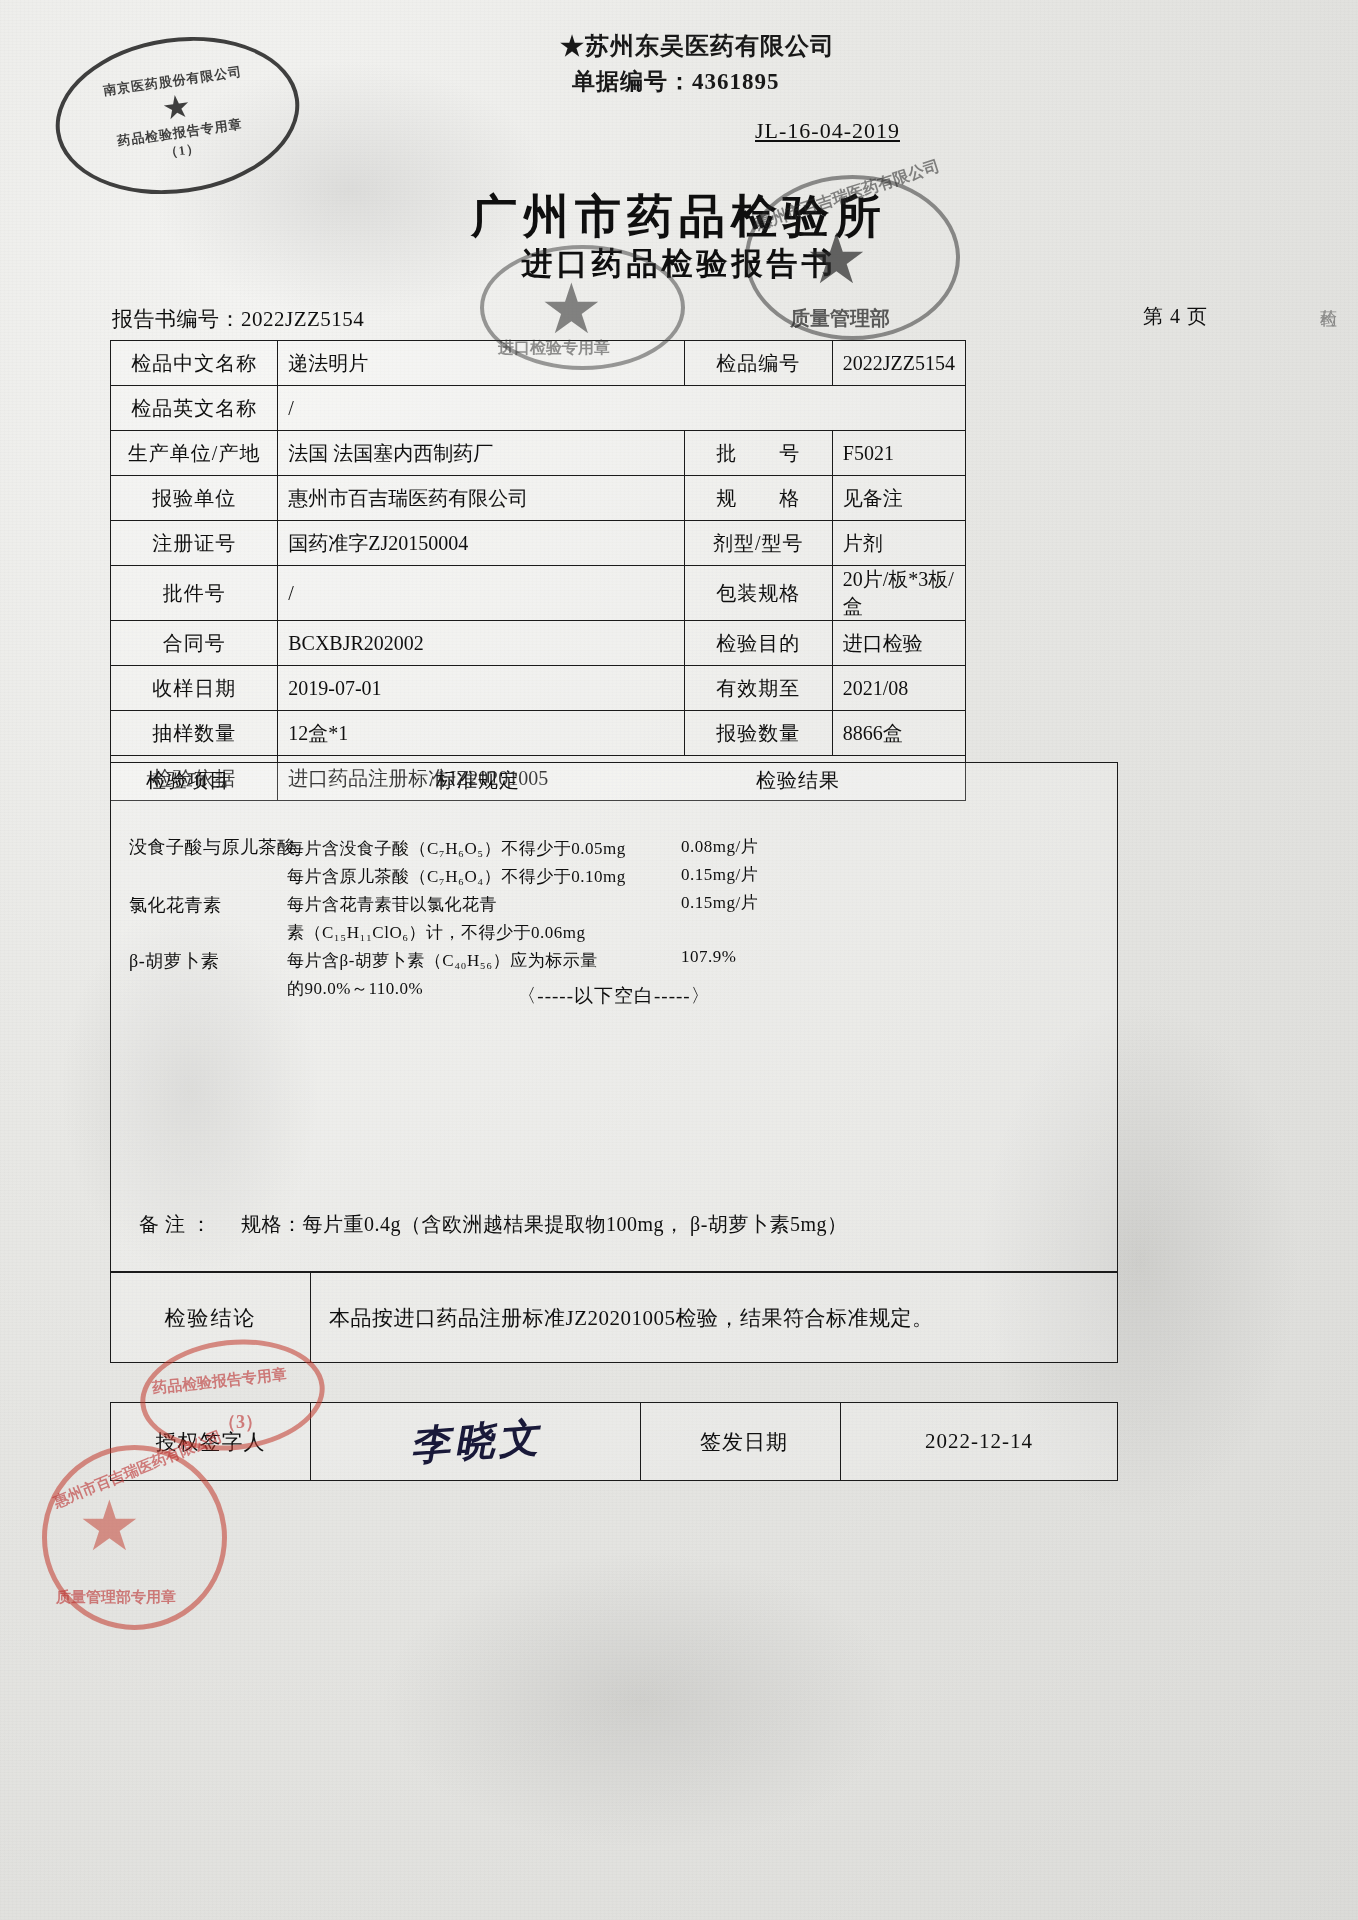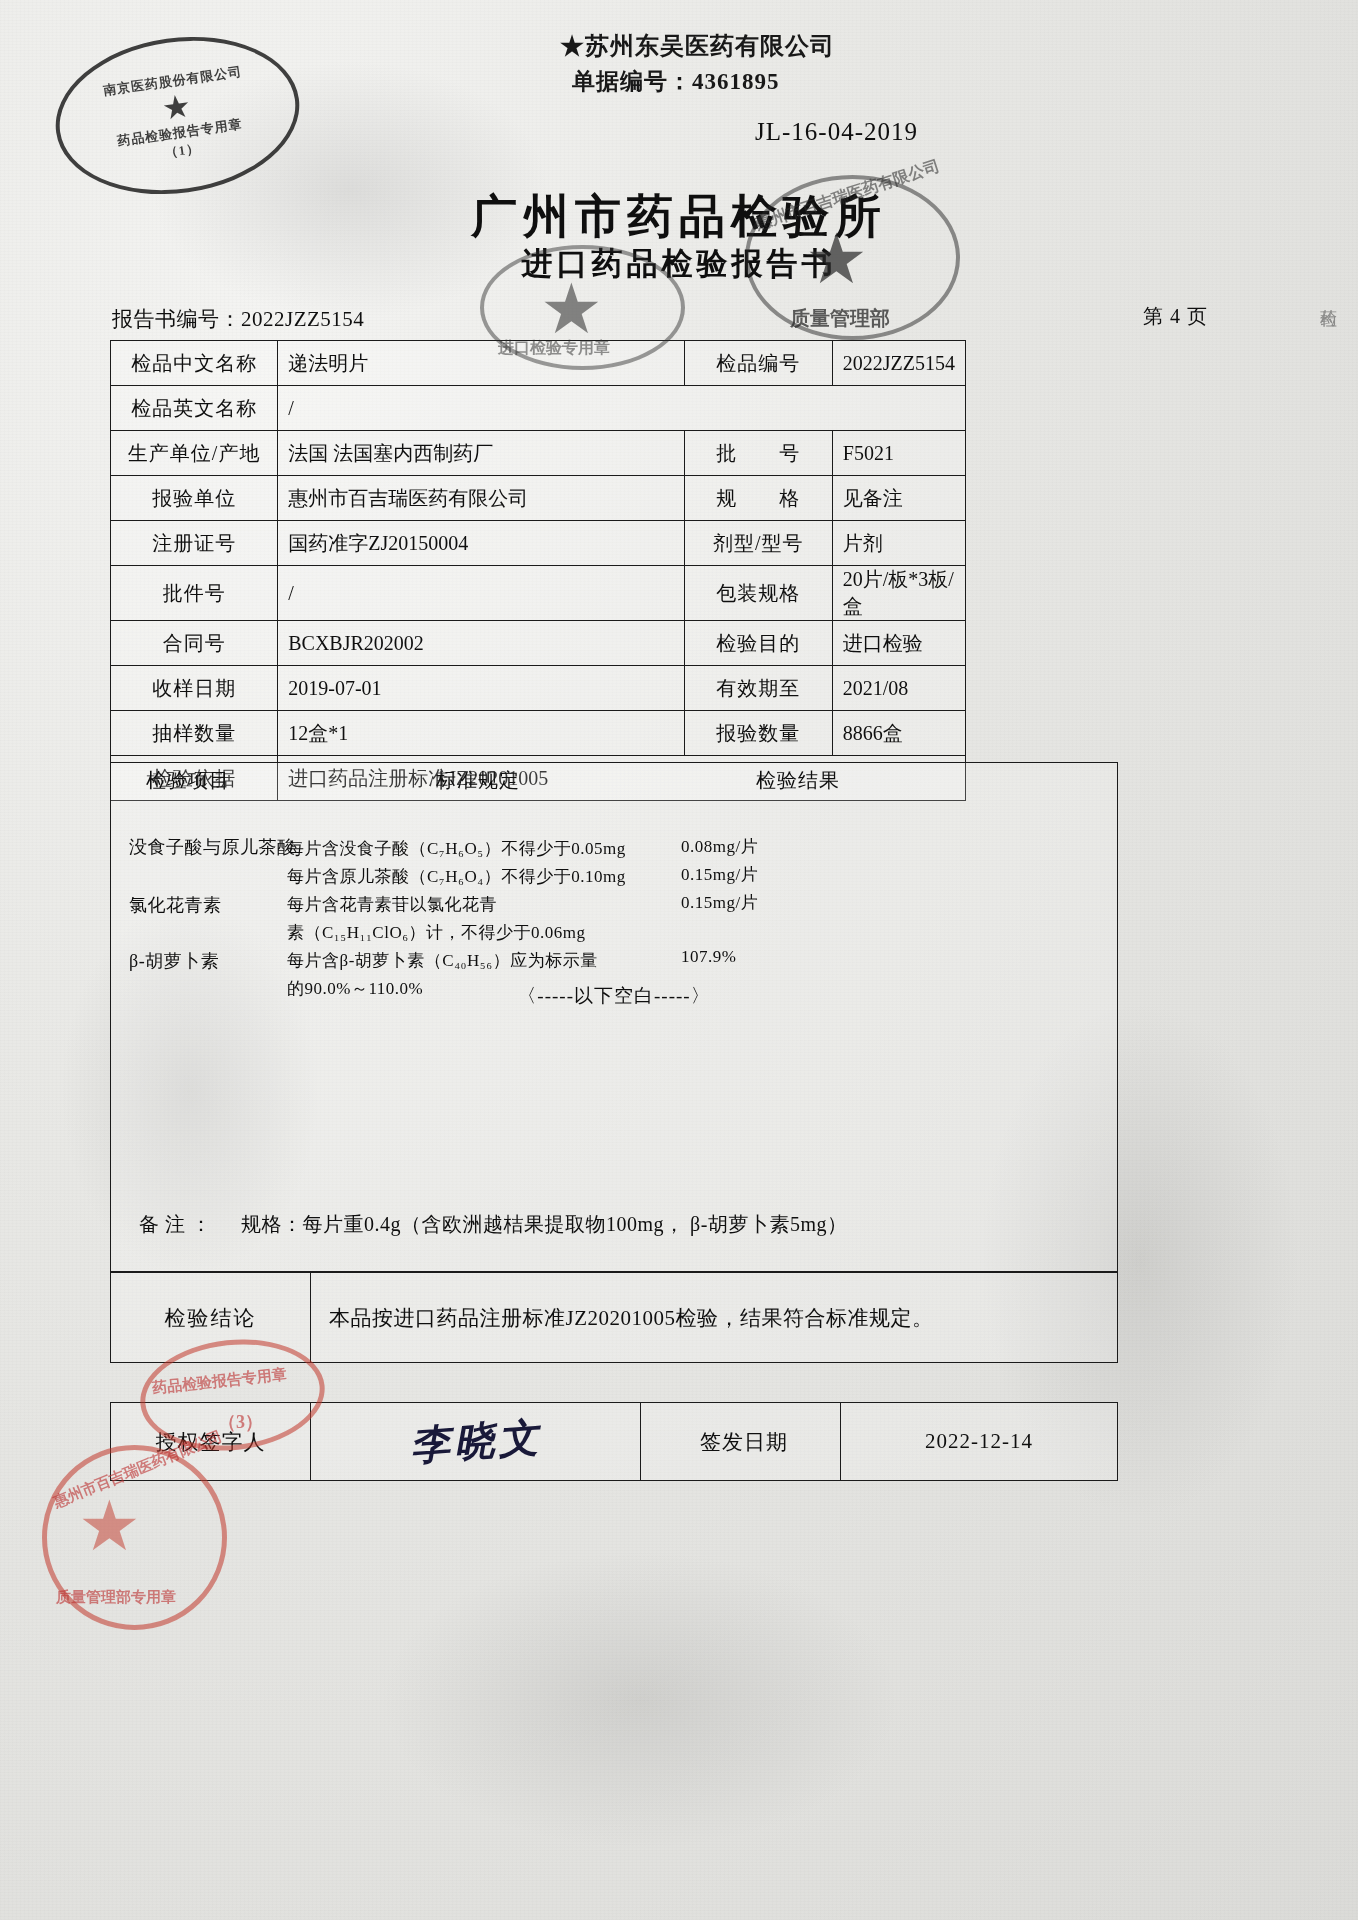--- a/index.html
+++ b/index.html
@@ -36,22 +36,23 @@
     font-size:24px; font-weight:bold; color:#1a1a1a;
     letter-spacing:1px; white-space:nowrap;
   }
   .hdr-docno {
     position:absolute; left:572px; top:66px;
     font-size:23px; font-weight:bold; color:#1a1a1a;
     letter-spacing:1px; white-space:nowrap;
   }
   .hdr-jl {
     position:absolute; left:755px; top:118px;
-    font-size:25px; color:#111; letter-spacing:1px;
+    font-size:22px; color:#111; letter-spacing:1px;
     font-family:"Liberation Serif", serif;
+    text-decoration:underline;
   }
   .title-main {
     position:absolute; left:0; right:0; top:186px;
     text-align:center;
     font-size:46px; font-weight:bold; letter-spacing:6px;
     color:#111;
   }
   .title-sub {
     position:absolute; left:0; right:0; top:243px;
     text-align:center;

